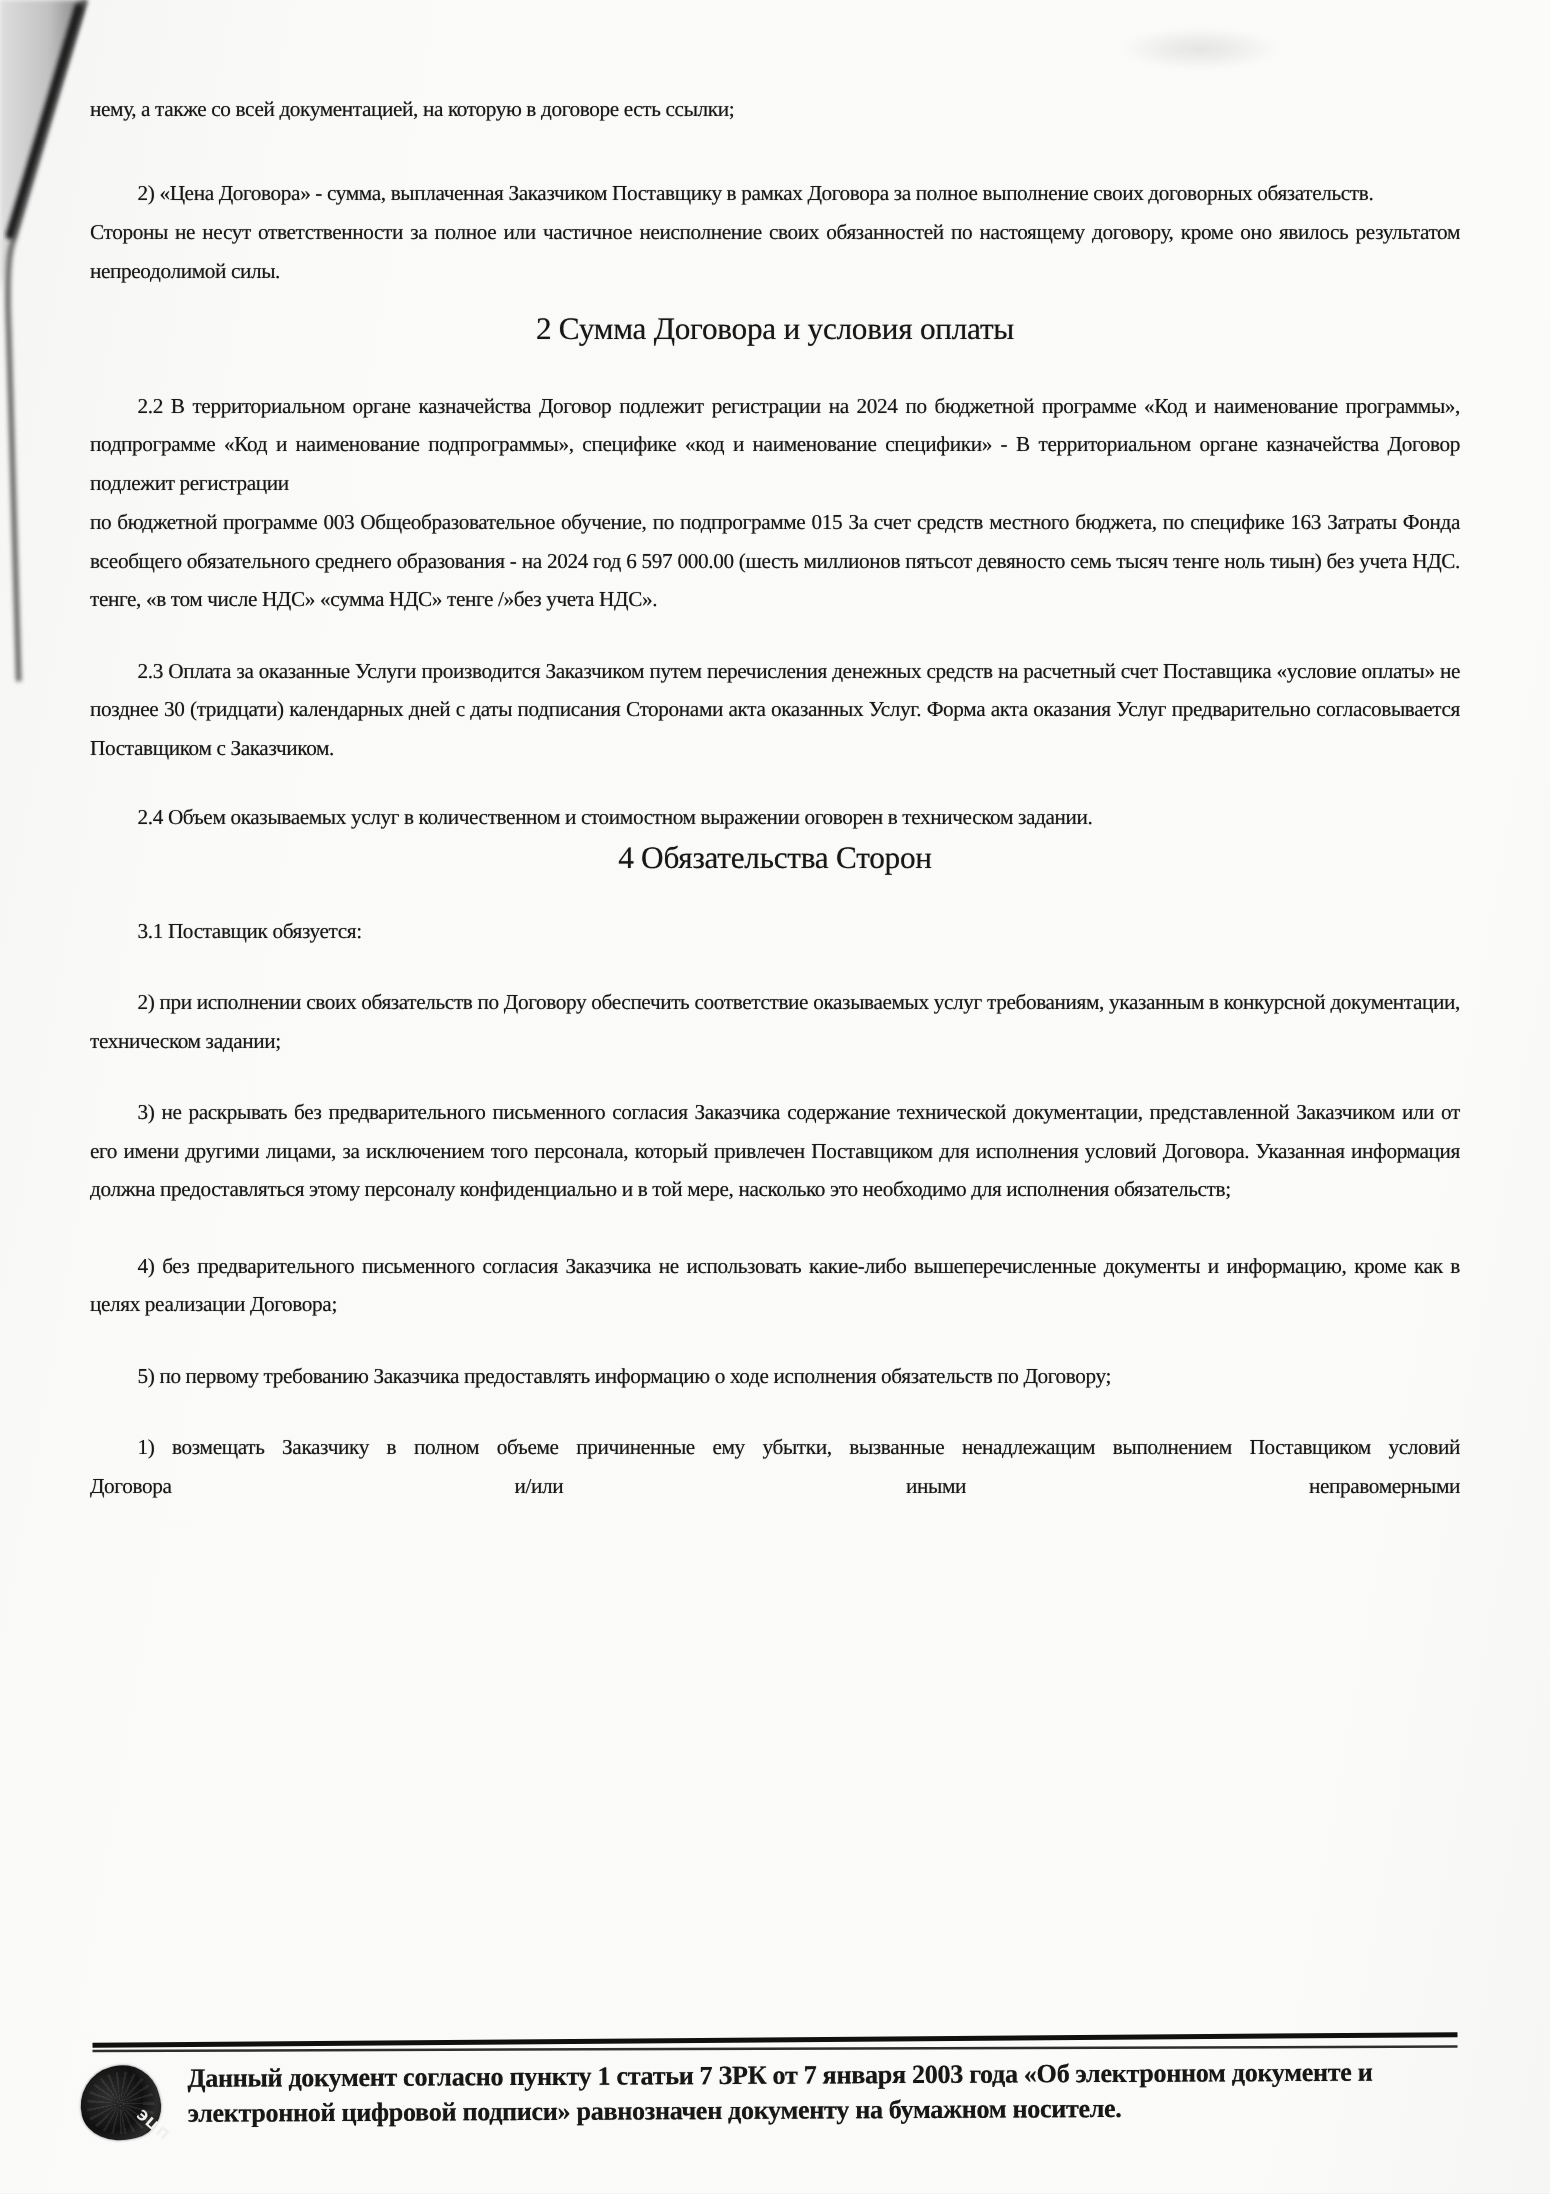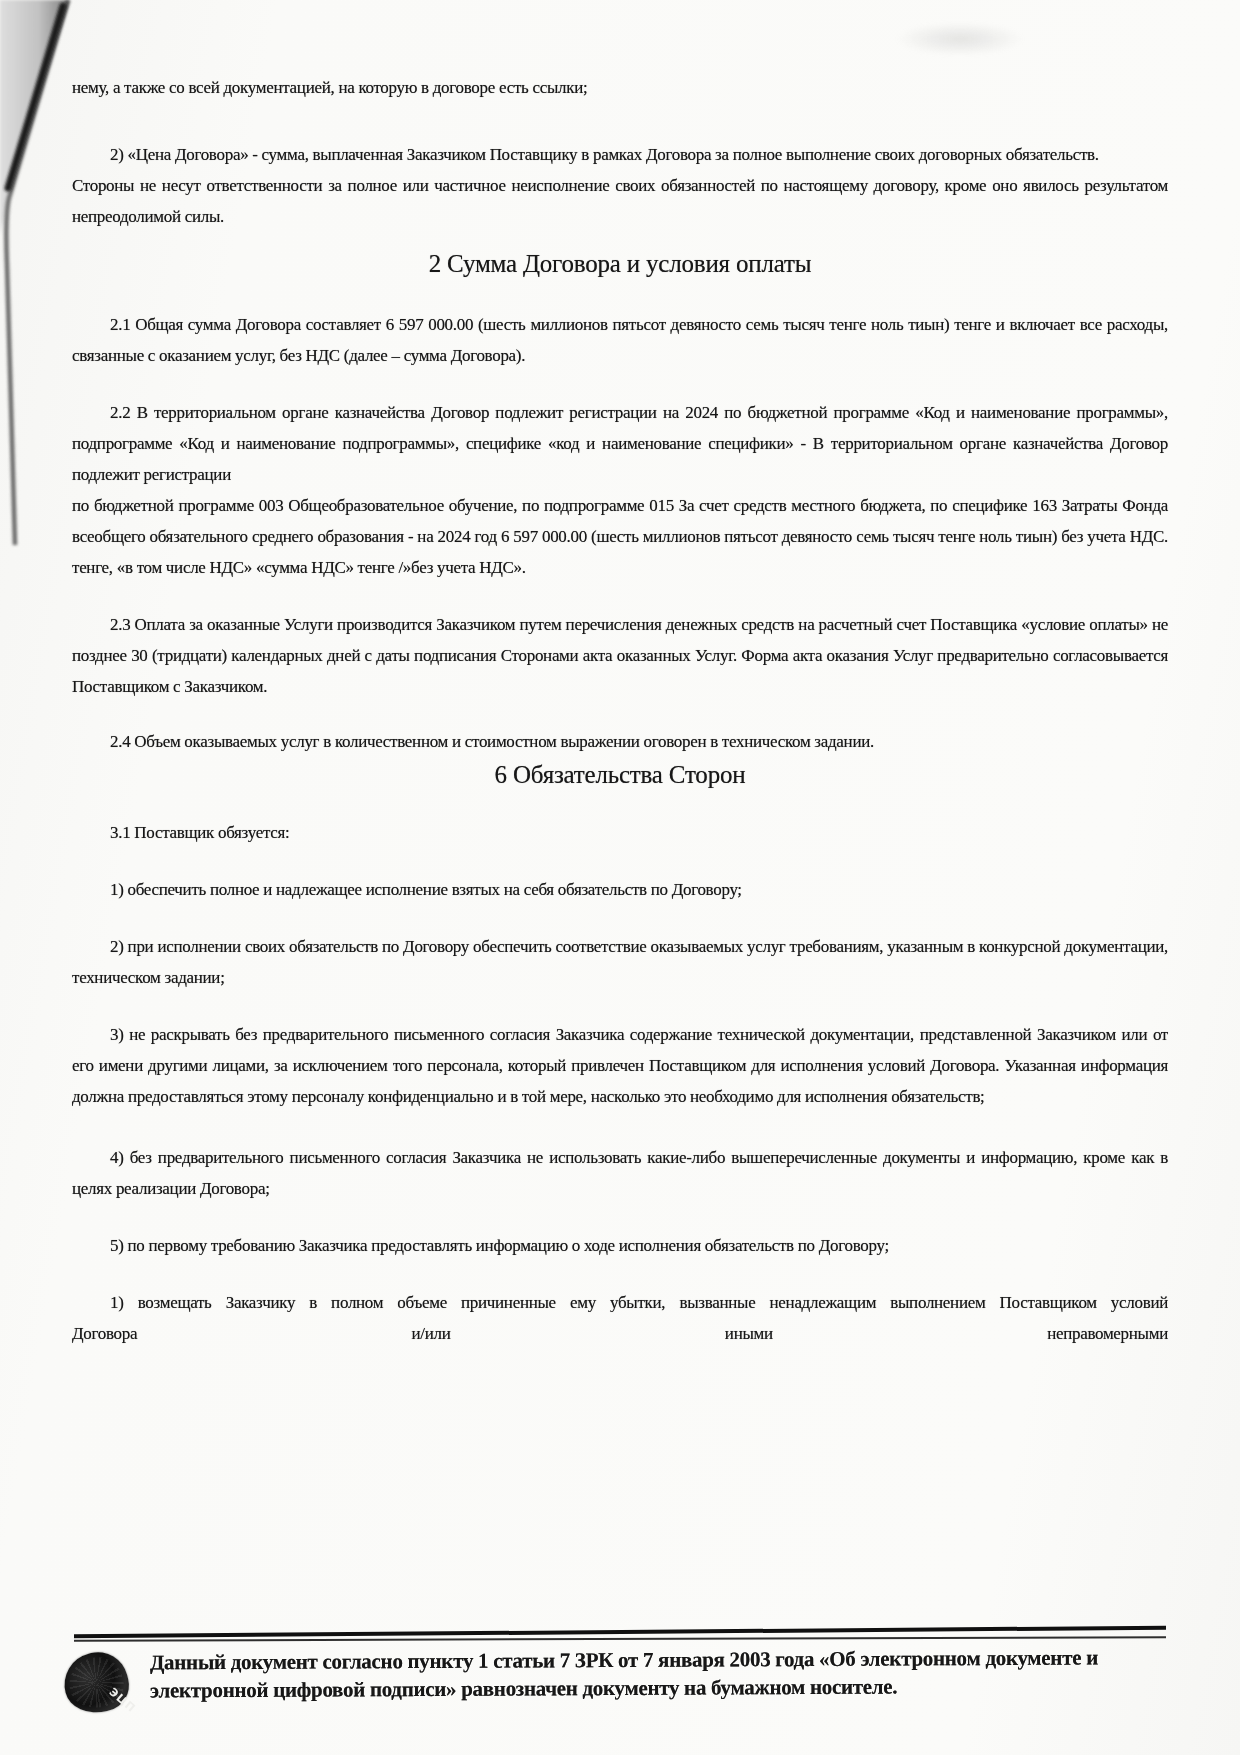--- a/index.html
+++ b/index.html
@@ -121,28 +121,26 @@
     <path d="M63,6 L8,188" stroke="#1c1c1c" stroke-width="7" fill="none" stroke-linecap="round" filter="url(#soft)"></path>
   </svg>
 
   <div class="smudge"></div>
 
   <main class="content">
     <p class="para plain">нему, а также со всей документацией, на которую в договоре есть ссылки;</p>
     <p class="para indent mt-lg">2) «Цена Договора» - сумма, выплаченная Заказчиком Поставщику в рамках Договора за полное выполнение своих договорных обязательств.</p>
     <p class="para mt-0">Стороны не несут ответственности за полное или частичное неисполнение своих обязанностей по настоящему договору, кроме оно явилось результатом непреодолимой силы.</p>
     <h2 class="heading">2 Сумма Договора и условия оплаты</h2>
-    <p class="para indent mt-0">2.1 Общая сумма Договора составляет 6 597 000.00 (шесть миллионов пятьсот девяносто семь тысяч тенге ноль тиын) тенге и включает все расходы, связанные с оказанием услуг, без НДС (далее – сумма Договора).</p>
     <p class="para indent">2.2 В территориальном органе казначейства Договор подлежит регистрации на 2024 по бюджетной программе «Код и наименование программы», подпрограмме «Код и наименование подпрограммы», специфике «код и наименование специфики» - В территориальном органе казначейства Договор подлежит регистрации</p>
     <p class="para mt-0">по бюджетной программе 003 Общеобразовательное обучение, по подпрограмме 015 За счет средств местного бюджета, по специфике 163 Затраты Фонда всеобщего обязательного среднего образования - на 2024 год 6 597 000.00 (шесть миллионов пятьсот девяносто семь тысяч тенге ноль тиын) без учета НДС. тенге, «в том числе НДС» «сумма НДС» тенге /»без учета НДС».</p>
     <p class="para indent">2.3 Оплата за оказанные Услуги производится Заказчиком путем перечисления денежных средств на расчетный счет Поставщика «условие оплаты» не позднее 30 (тридцати) календарных дней с даты подписания Сторонами акта оказанных Услуг. Форма акта оказания Услуг предварительно согласовывается Поставщиком с Заказчиком.</p>
     <p class="para indent mt-sm">2.4 Объем оказываемых услуг в количественном и стоимостном выражении оговорен в техническом задании.</p>
-    <h2 class="heading sec3">6 Обязательства Сторон</h2>
+    <h2 class="heading sec3">4 Обязательства Сторон</h2>
     <p class="para indent mt-0">3.1 Поставщик обязуется:</p>
-    <p class="para indent">1) обеспечить полное и надлежащее исполнение взятых на себя обязательств по Договору;</p>
     <p class="para indent">2) при исполнении своих обязательств по Договору обеспечить соответствие оказываемых услуг требованиям, указанным в конкурсной документации, техническом задании;</p>
     <p class="para indent">3) не раскрывать без предварительного письменного согласия Заказчика содержание технической документации, представленной Заказчиком или от его имени другими лицами, за исключением того персонала, который привлечен Поставщиком для исполнения условий Договора. Указанная информация должна предоставляться этому персоналу конфиденциально и в той мере, насколько это необходимо для исполнения обязательств;</p>
     <p class="para indent mt-xl">4) без предварительного письменного согласия Заказчика не использовать какие-либо вышеперечисленные документы и информацию, кроме как в целях реализации Договора;</p>
     <p class="para indent">5) по первому требованию Заказчика предоставлять информацию о ходе исполнения обязательств по Договору;</p>
     <p class="para indent stretch cut">1) возмещать Заказчику в полном объеме причиненные ему убытки, вызванные ненадлежащим выполнением Поставщиком условий Договора и/или иными неправомерными</p>
   </main>
 
   <div class="divider-wrap">
     <div class="rule thick"></div>
     <div class="rule thin"></div>

